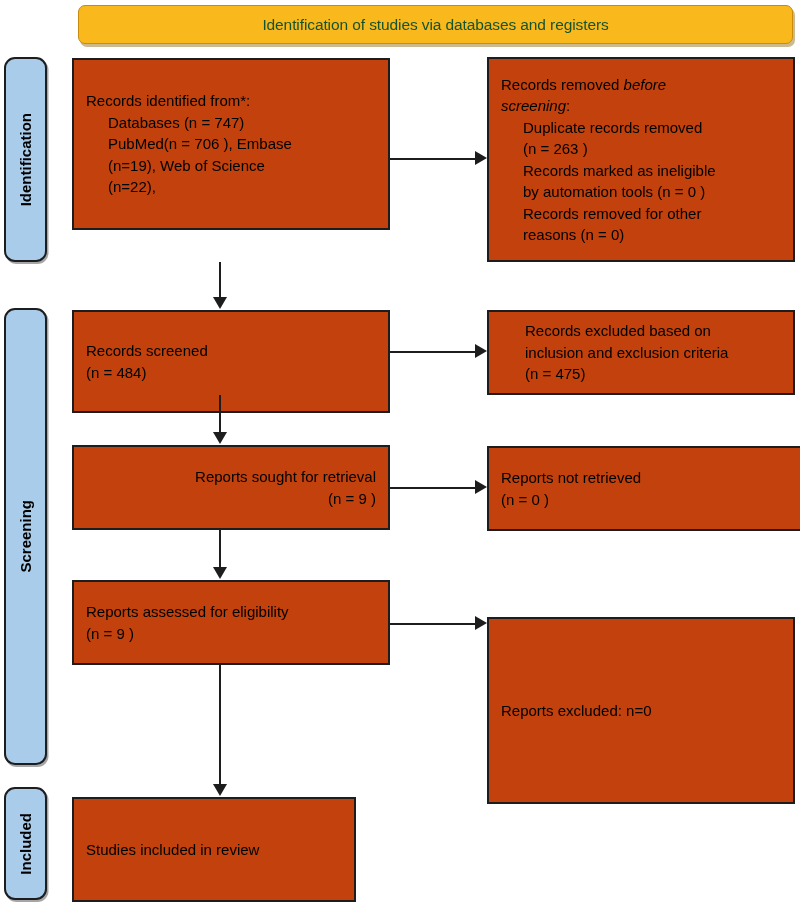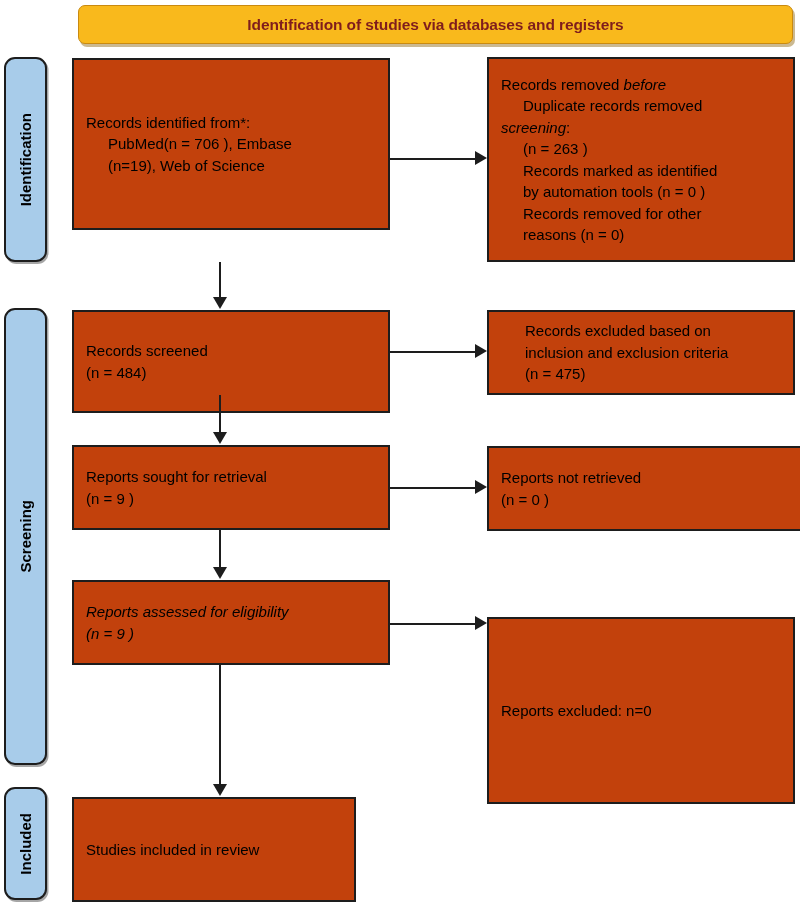--- a/index.html
+++ b/index.html
@@ -29,22 +29,22 @@
     border: 1.5px solid #C98A10;
     border-radius: 7px;
     box-sizing: border-box;
     display: flex;
     align-items: center;
     justify-content: center;
     box-shadow: 2px 3px 0px rgba(140, 100, 10, 0.45);
   }
   .header-bar span {
     font-size: 15.5px;
-    font-weight: bold;
-    color: #7f1d1d;
+    font-weight: normal;
+    color: #14532d;
     letter-spacing: -0.1px;
     text-align: center;
   }
 
   
   .stage-bar {
     position: absolute;
     left: 4px;
     width: 43px;
     background: #A8CCEA;
@@ -85,22 +85,22 @@
     line-height: 21.5px;
     color: #000000;
     white-space: pre;
   }
   .flow-box .line.indent { padding-left: 22px; }
   .flow-box .line .ital  { font-style: italic; }
 
   
   #box-identified   { left: 72px; top: 58px;  width: 318px; height: 172px; }
   #box-screened     { left: 72px; top: 310px; width: 318px; height: 103px;  }
-  #box-sought       { left: 72px; top: 445px; width: 318px; height: 85px;  }
-  #box-assessed     { left: 72px; top: 580px; width: 318px; height: 85px; font-style: italic;  }
+  #box-sought       { left: 72px; top: 445px; width: 318px; height: 85px; text-align: right;  }
+  #box-assessed     { left: 72px; top: 580px; width: 318px; height: 85px;  }
   #box-included     { left: 72px; top: 797px; width: 284px; height: 105px; }
 
   
   #box-removed      { left: 487px; top: 57px;  width: 308px; height: 205px; }
   #box-excluded     { left: 487px; top: 310px; width: 308px; height: 85px; padding-left: 36px;  }
   #box-notretrieved { left: 487px; top: 446px; width: 344px; height: 85px;  }
   #box-repexcluded  { left: 487px; top: 578px; width: 308px; height: 187px; margin-top: 39px; }
 
   
   .connector { position: absolute; }
@@ -139,30 +139,32 @@
   </div>
   <div class="stage-bar" id="stage-screening">
     <span>Screening</span>
   </div>
   <div class="stage-bar" id="stage-included">
     <span>Included</span>
   </div>
 
   <div class="flow-box" id="box-identified">
     <div class="line">Records identified from*:</div>
+    <div class="line indent">Databases (n = 747)</div>
     <div class="line indent">PubMed(n = 706 ), Embase</div>
     <div class="line indent">(n=19), Web of Science</div>
+    <div class="line indent">(n=22),</div>
   </div>
 
   <div class="flow-box" id="box-removed">
     <div class="line"><span>Records removed </span><span class="ital">before</span></div>
+    <div class="line"><span class="ital">screening</span><span>:</span></div>
     <div class="line indent">Duplicate records removed</div>
-    <div class="line"><span class="ital">screening</span><span>:</span></div>
     <div class="line indent">(n = 263 )</div>
-    <div class="line indent">Records marked as identified</div>
+    <div class="line indent">Records marked as ineligible</div>
     <div class="line indent">by automation tools (n = 0 )</div>
     <div class="line indent">Records removed for other</div>
     <div class="line indent">reasons (n = 0)</div>
   </div>
 
   <div class="flow-box" id="box-screened">
     <div class="line">Records screened</div>
     <div class="line">(n = 484)</div>
   </div>
 

